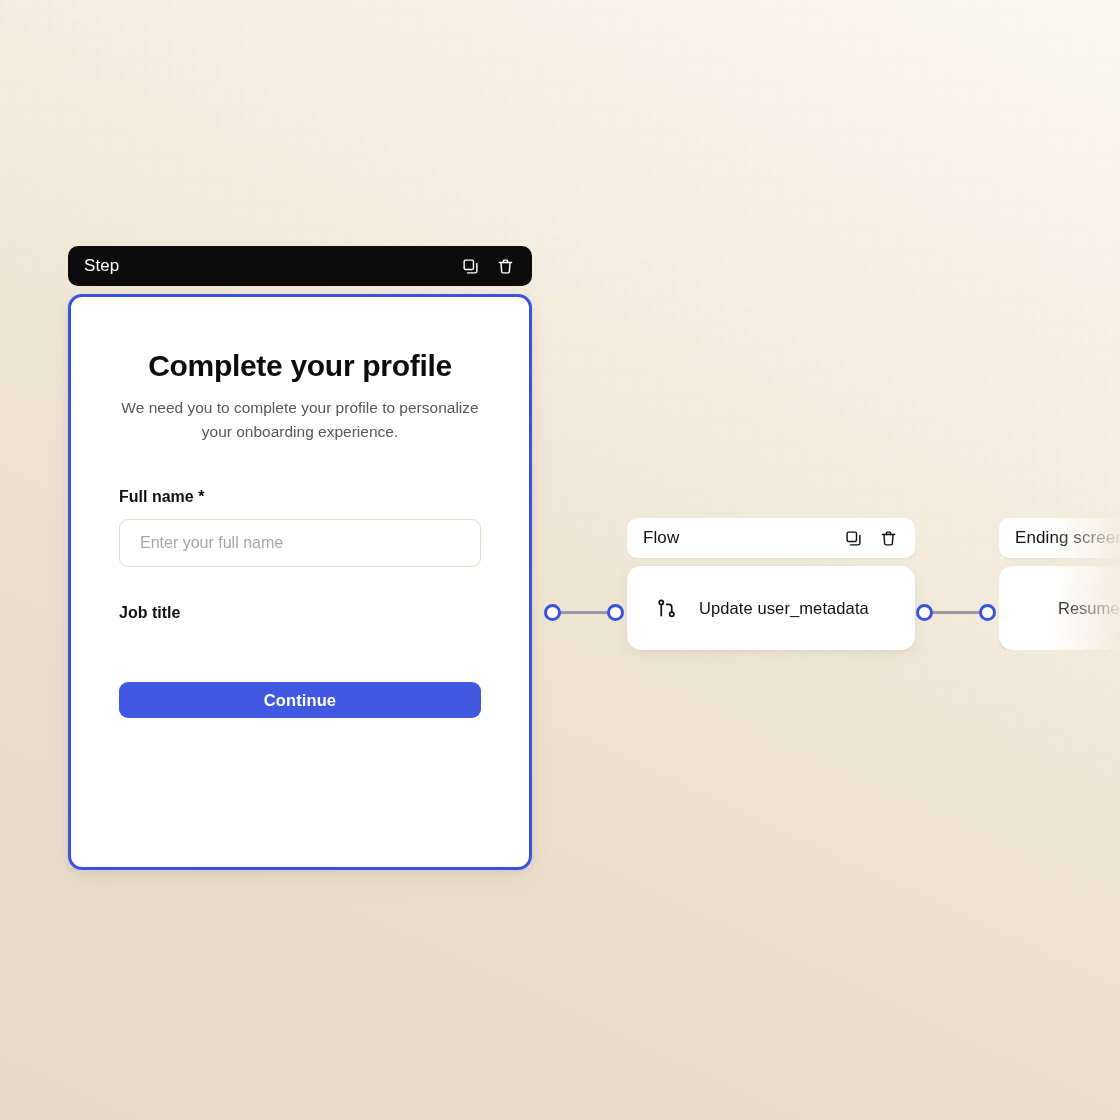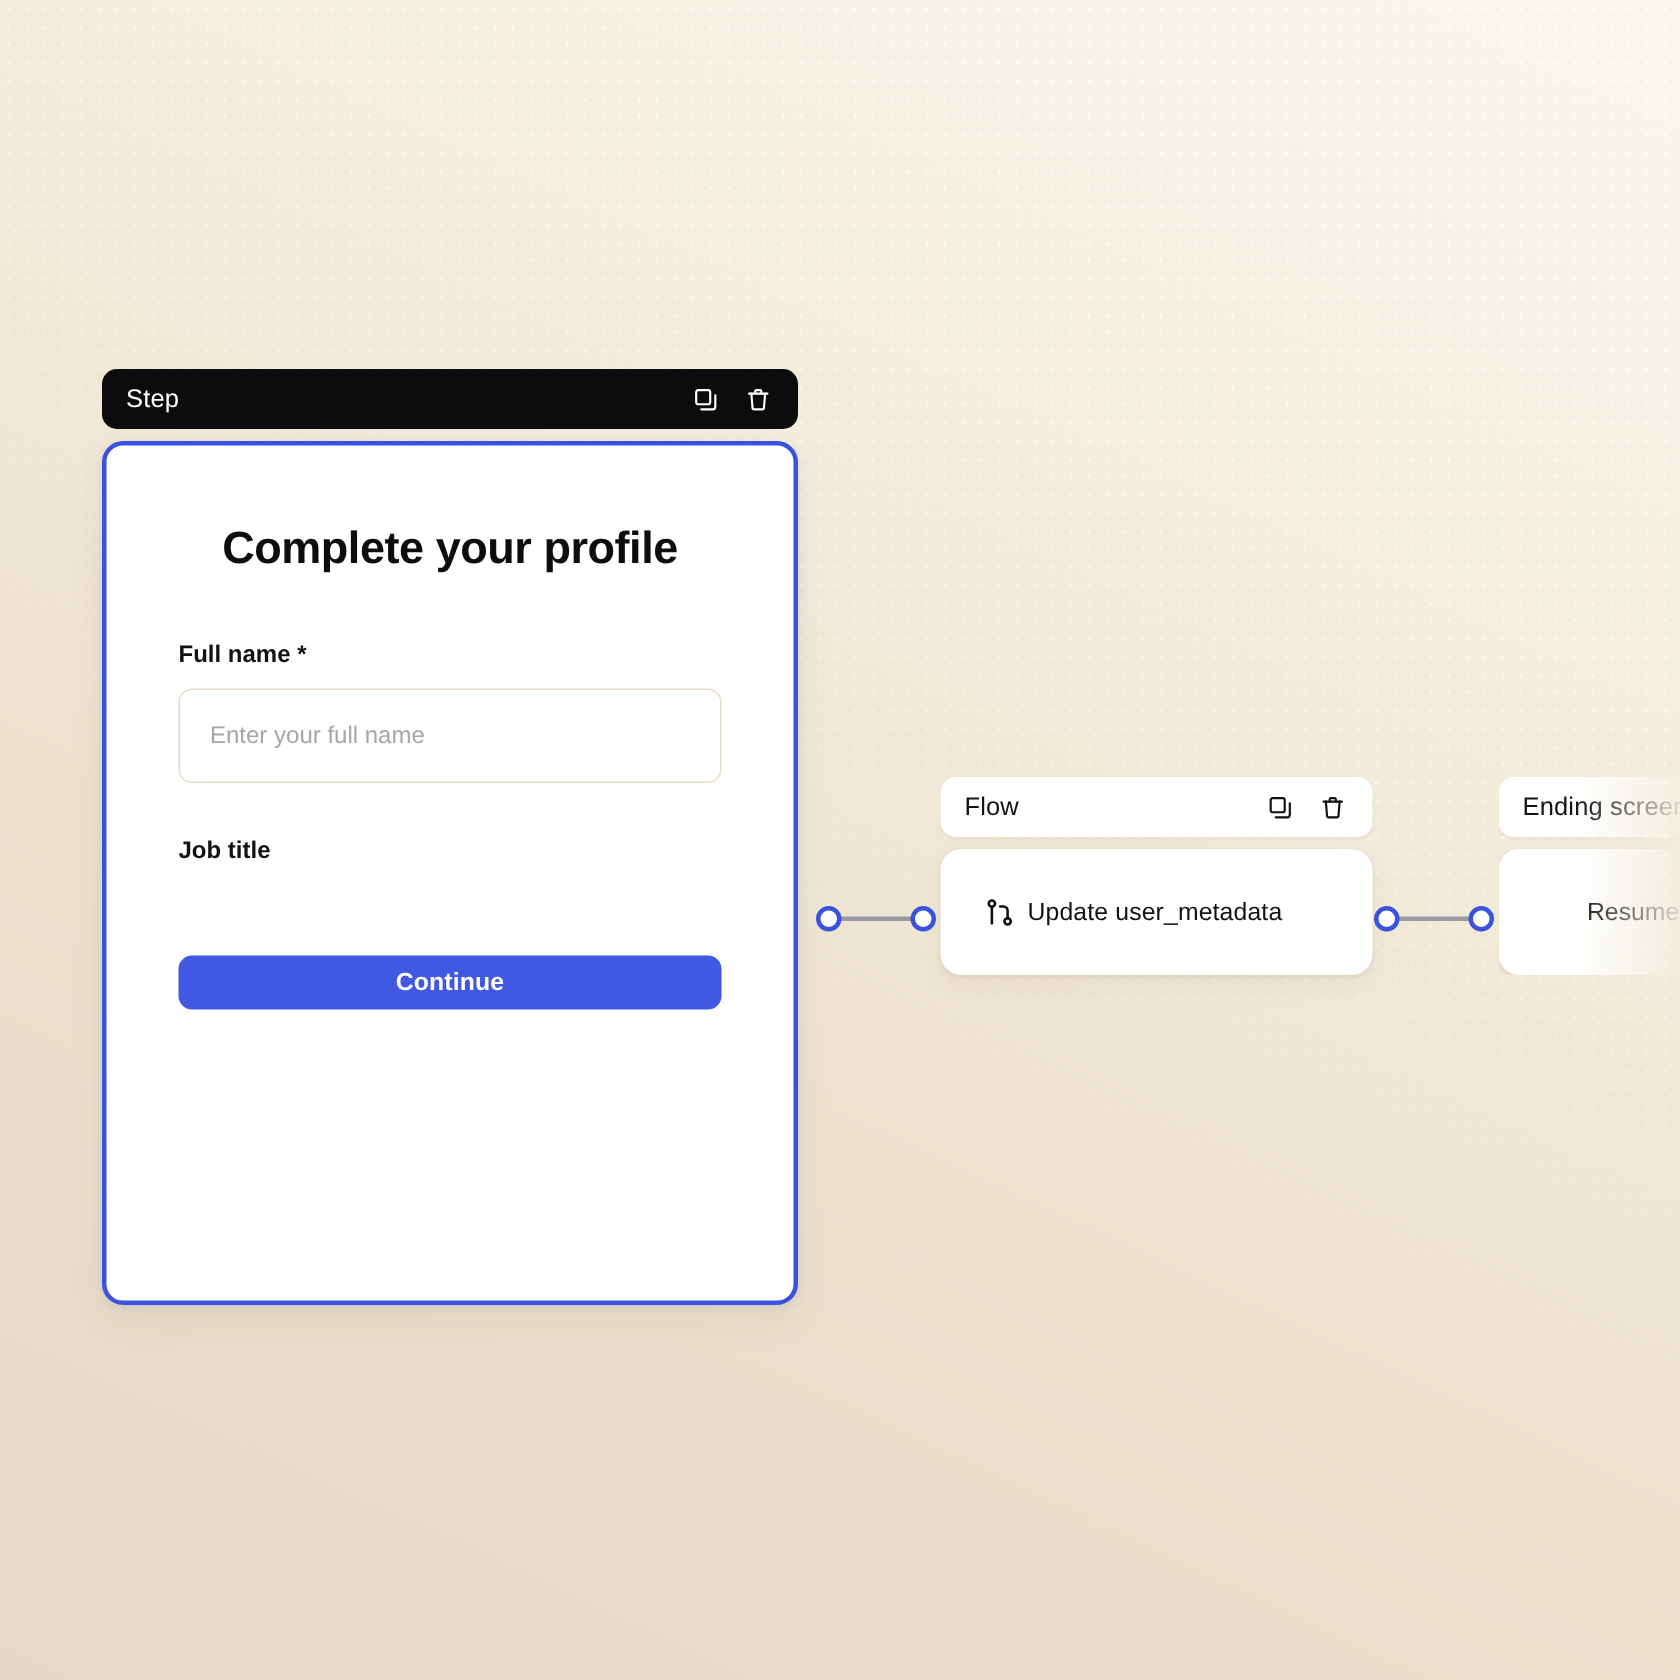--- a/index.html
+++ b/index.html
@@ -101,21 +101,21 @@
 
   .field-label {
     font-size: 16px;
     font-weight: bold;
     color: #121212;
     display: block;
     margin-bottom: 13px;
   }
   .field-input {
     width: 100%;
-    height: 63px;
+    height: 48px;
     border: 1px solid #e6dbc8;
     border-radius: 9px;
     background: #ffffff;
     padding: 0 20px;
     font-size: 16px;
     font-family: "Liberation Sans", sans-serif;
     color: #15803d;
     outline: none;
   }
   .field-input::placeholder { color: #a6a6a6; }
@@ -136,21 +136,21 @@
   }
 
   
   #flow-node { left: 627px; top: 518px; width: 288px; }
   #flow-node .node-body {
     margin-top: 8px;
     height: 84px;
     display: flex;
     align-items: center;
     padding-left: 29px;
-    gap: 8px;
+    gap: 22px;
   }
   .flow-row-label {
     font-size: 16.5px;
     color: #121212;
     letter-spacing: .1px;
     white-space: nowrap;
   }
   .branch-icon svg { stroke: #101010; display: block; }
 
   
@@ -257,20 +257,21 @@
             <path d="M2.8 5.2h14.4"></path>
             <path d="M7.6 5.2V3.4a.9.9 0 0 1 .9-.9h3a.9.9 0 0 1 .9.9v1.8"></path>
             <path d="M4.6 5.2l.9 11a1.4 1.4 0 0 0 1.4 1.3h6.2a1.4 1.4 0 0 0 1.4-1.3l.9-11"></path>
           </svg>
         </button>
       </span>
     </div>
 
     <div class="node-body selected">
       <h1 class="form-title">Complete your profile</h1>
+      <p class="form-subtitle">We need you to complete your profile to personalize your onboarding experience.</p>
 
       <div class="field" id="field-fullname">
         <label class="field-label">Full name *</label>
         <input class="field-input" type="text" placeholder="Enter your full name" style="">
       </div>
 
       <div class="field" id="field-jobtitle">
         <label class="field-label">Job title</label>
       </div>
 

